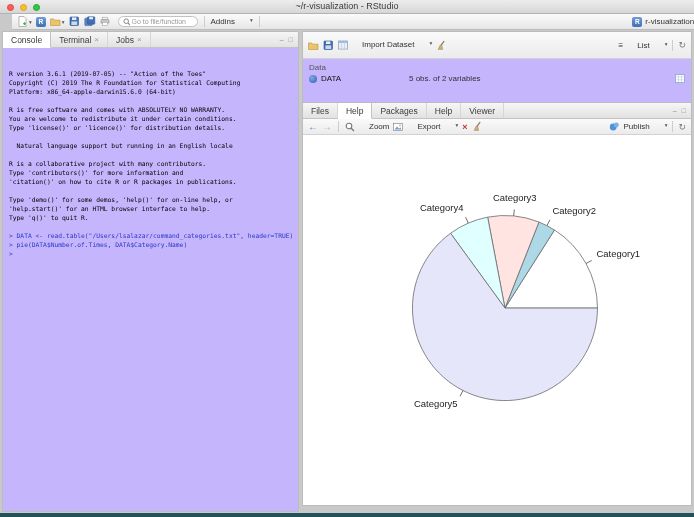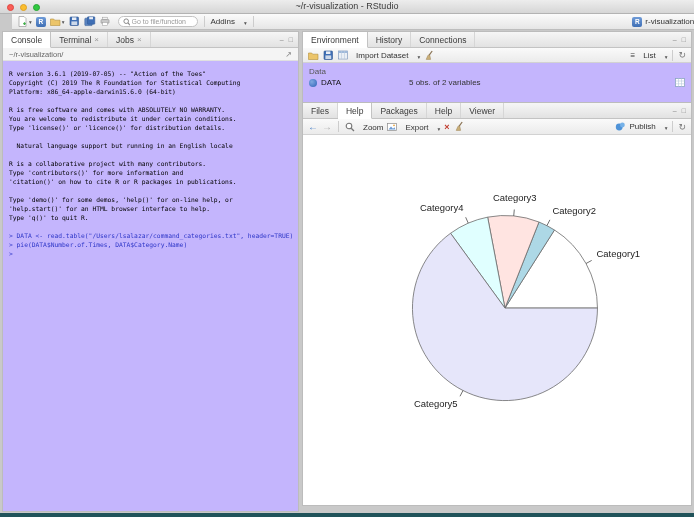--- a/index.html
+++ b/index.html
@@ -12,38 +12,38 @@
 .light.yellow{background:#fbbe2e;border:1px solid #dfa023}
 .light.green{background:#2fc840;border:1px solid #26a532}
 .title{text-align:center;font-size:9px;color:#3c3c3c;line-height:13px}
 .main-toolbar{position:absolute;left:12px;top:14px;width:100%;height:16px;background:linear-gradient(#fbfbfb,#e6e6e6);border-bottom:1px solid #bdbdbd;display:flex;align-items:center;padding:0 5px;gap:4px}
 .tb-icon{display:inline-flex;align-items:center;height:13px}
 .caret{font-size:5.5px;color:#555;margin-left:1px}
 .sep{width:1px;height:11px;background:#cdcdcd;margin:0 2px;display:inline-block}
 .goto-box{display:flex;align-items:center;gap:2px;width:80px;height:11px;background:#fff;border:1px solid #c2c2c2;border-radius:6px;padding:0 4px;margin-left:3px}
 .goto-box input{border:none;outline:none;width:100%;font-size:7px;color:#444;font-family:"Liberation Sans",sans-serif;background:transparent}
 .goto-box input::placeholder{color:#9a9a9a}
-.tb-label{font-size:8px;color:#333;display:inline-flex;align-items:flex-end;gap:8px}
+.tb-label{font-size:8px;color:#333;display:inline-flex;align-items:flex-start;gap:14px}
 .project-switcher{margin-left:auto;display:flex;align-items:center;gap:3px;font-size:8px;color:#333}
 .cube{width:10px;height:10px;border-radius:2px;background:linear-gradient(#6f9bd8,#3f6fb5);color:#fff;font-size:6.5px;font-weight:bold;display:flex;align-items:center;justify-content:center;flex:none}
 .cube.sm{width:9px;height:9px;font-size:6px}
 .panel{position:absolute;background:#c4b5fd;border:1px solid #bcbcbc}
 #console-panel{left:2px;top:31px;width:297px;height:481px}
 #env-panel{left:302px;top:31px;width:390px;height:75px}
 #plots-panel{left:302px;top:102px;width:390px;height:404px}
 .tabbar{position:relative;display:flex;height:16px;background:linear-gradient(#f6f6f6,#e2e2e2);border-bottom:1px solid #c3c3c3;font-size:8.5px;color:#3a3a3a}
 .tab{display:flex;align-items:center;gap:3px;padding:0 8px;border-right:1px solid #d6d6d6}
 .tab.active{background:#fff;margin-bottom:-1px;border-bottom:1px solid #fff;border-right:1px solid #c3c3c3}
 .tab-close{color:#9a9a9a;font-size:8px}
 .winbtns{margin-left:auto;display:flex;align-items:center;gap:5px;padding-right:5px;color:#8a8a8a;font-size:7px}
 .pathbar{display:flex;align-items:center;height:13px;background:#f4f4f4;border-bottom:1px solid #e0e0e0;font-size:7.5px;color:#666;padding:0 6px}
 .pathbar .path-icon{margin-left:auto;color:#888;font-size:8px}
 .console{position:absolute;left:0;top:29px;right:0;bottom:0;padding:8px 0 0 6px;font-family:"DejaVu Sans Mono","Liberation Mono",monospace;font-size:6.3px;line-height:9px;color:#000;white-space:pre;overflow:hidden}
 .console .cmd{color:#2d36c8}
-.ptoolbar{display:flex;align-items:center;height:15px;background:linear-gradient(#fafafa,#ebebeb);border-bottom:1px solid #d2d2d2;padding:0 5px;gap:4px;font-size:8px;color:#333}
+.ptoolbar{display:flex;align-items:center;height:27px;background:linear-gradient(#fafafa,#ebebeb);border-bottom:1px solid #d2d2d2;padding:0 5px;gap:4px;font-size:8px;color:#333}
 .ptoolbar.tall{height:16px}
 .ptoolbar2{display:flex;align-items:center;height:14px;background:linear-gradient(#fcfcfc,#f0f0f0);border-bottom:1px solid #ddd;padding:0 5px;gap:3px;font-size:8px;color:#333}
 .search-box{margin-left:auto;display:flex;align-items:center;width:96px;height:11px;background:#fff;border:1px solid #c5c5c5;border-radius:6px;padding:0 3px;gap:2px}
 .search-box input{border:none;outline:none;width:100%;font-size:7px;background:transparent;font-family:"Liberation Sans",sans-serif}
 .env-section{font-size:8px;color:#555;padding:4px 6px 1px}
 .env-row{display:flex;align-items:center;font-size:8px;color:#222;padding:1px 6px;gap:4px}
 .df-icon{width:8px;height:8px;border-radius:50%;background:radial-gradient(circle at 35% 35%,#7fa8e0,#2f62b8);flex:none}
 .env-name{width:84px;color:#111}
 .env-desc{color:#333}
 .view-data{margin-left:auto}
@@ -138,43 +138,24 @@
       </div>
     <div class="tab">
         <span>Jobs</span>
         <span class="tab-close">×</span>
       </div>
     <div class="winbtns">
       <span>–</span>
       <span>□</span>
     </div>
   </div>
-  <div class="pathbar">
-    <span>~/r-visualization/</span>
-    <span class="path-icon">↗</span>
-  </div>
   <pre class="console"><div>R version 3.6.1 (2019-07-05) -- "Action of the Toes"</div><div>Copyright (C) 2019 The R Foundation for Statistical Computing</div><div>Platform: x86_64-apple-darwin15.6.0 (64-bit)</div><div>&nbsp;</div><div>R is free software and comes with ABSOLUTELY NO WARRANTY.</div><div>You are welcome to redistribute it under certain conditions.</div><div>Type 'license()' or 'licence()' for distribution details.</div><div>&nbsp;</div><div>  Natural language support but running in an English locale</div><div>&nbsp;</div><div>R is a collaborative project with many contributors.</div><div>Type 'contributors()' for more information and</div><div>'citation()' on how to cite R or R packages in publications.</div><div>&nbsp;</div><div>Type 'demo()' for some demos, 'help()' for on-line help, or</div><div>'help.start()' for an HTML browser interface to help.</div><div>Type 'q()' to quit R.</div><div>&nbsp;</div><div class="cmd">&gt; DATA &lt;- read.table("/Users/lsalazar/command_categories.txt", header=TRUE)</div><div class="cmd">&gt; pie(DATA$Number.of.Times, DATA$Category.Name)</div><div class="cmd">&gt; </div></pre>
 </div>
 
 <div class="panel" id="env-panel">
-  <div class="tabbar">
-    <div class="tab active">
-        <span>Environment</span>
-      </div>
-    <div class="tab">
-        <span>History</span>
-      </div>
-    <div class="tab">
-        <span>Connections</span>
-      </div>
-    <div class="winbtns">
-      <span>–</span>
-      <span>□</span>
-    </div>
-  </div>
   <div class="ptoolbar">
     <span class="tb-icon">
       <svg width="11" height="11">
           <path d="M0.5,3 h3.2 l1,1.2 h5.3 v5.3 h-9.5 z" fill="#ecc56a" stroke="#b5913a" stroke-width="0.6"></path>
         </svg>
     </span>
     <span class="tb-icon">
       <svg width="11" height="11">
           <rect x="1" y="1" width="8.5" height="8.5" rx="0.8" fill="#3f6fb5" stroke="#2d5490" stroke-width="0.6"></rect>
           <rect x="3" y="1.4" width="4.4" height="2.6" fill="#e9eef6"></rect>

